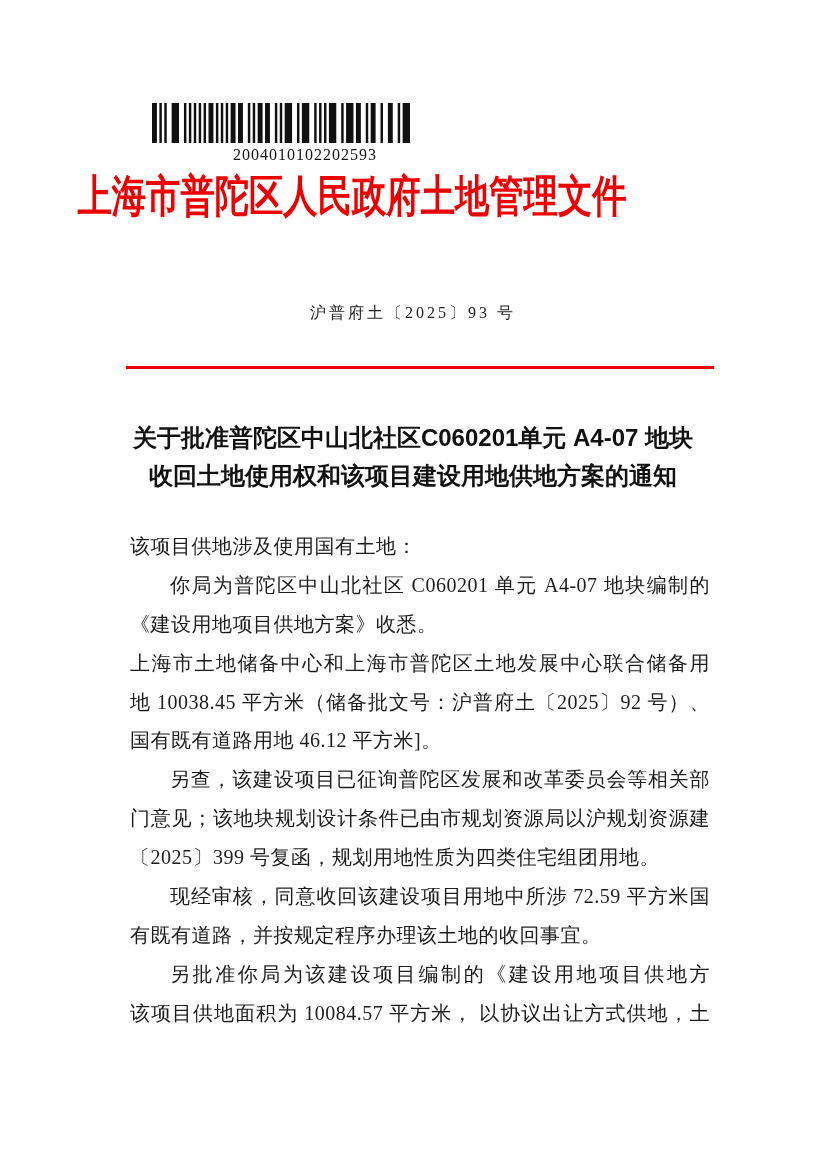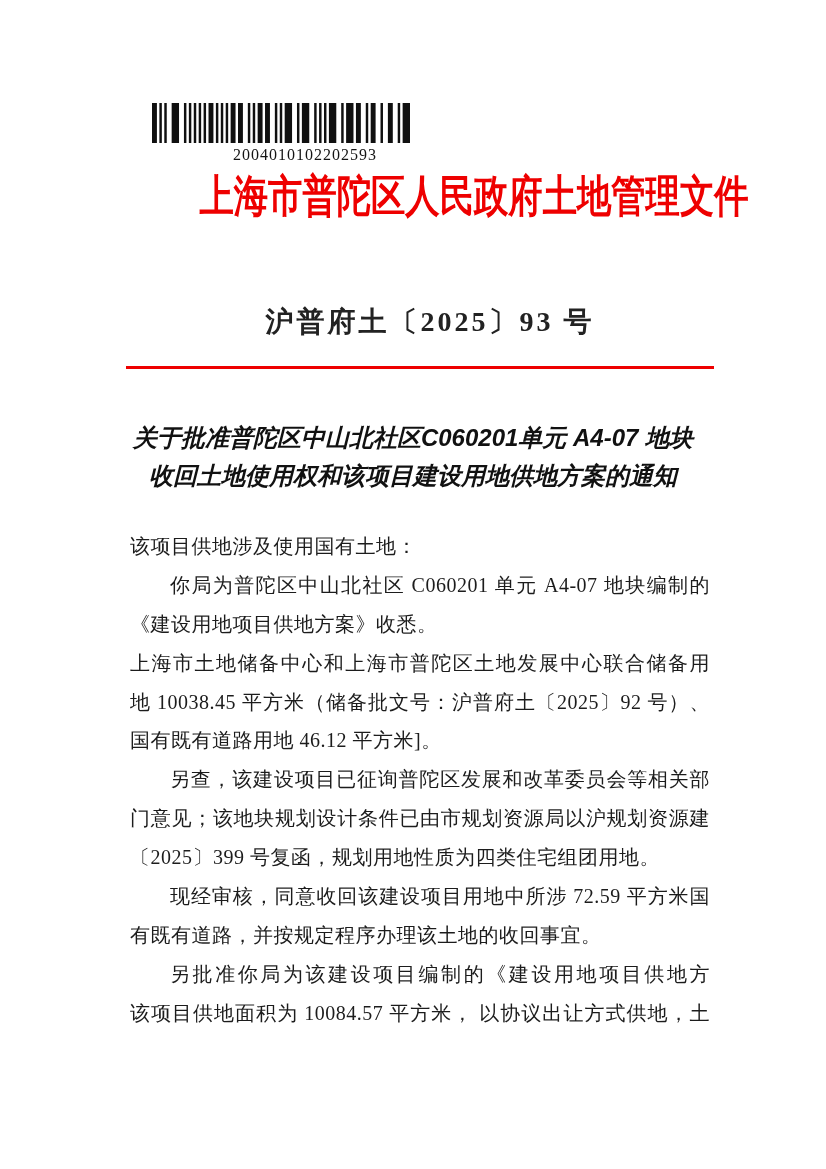--- a/index.html
+++ b/index.html
@@ -20,52 +20,50 @@
   .barcode-svg{display:block;width:258px;height:40px;}
   .barcode-number{
     margin-top:3px;
     font-size:16px;letter-spacing:1px;
     color:#141414;
     font-family:"Liberation Serif","DejaVu Serif",serif;
   }
   
   .masthead{
     position:absolute;left:0;top:172px;width:826px;
-    text-align:right;white-space:nowrap;
+    text-align:left;white-space:nowrap;
   }
   .masthead-inner{
     display:inline-block;
     transform:scaleX(0.78);
     transform-origin:50% 50%;
     font-size:44px;line-height:50px;
     font-weight:bold;
     letter-spacing:0px;
     font-family:"Liberation Serif","DejaVu Serif",serif;
   }
   
   .doc-number{
-    position:absolute;left:140px;top:303px;width:580px;
+    position:absolute;left:123px;top:303px;width:580px;
     text-align:center;
-    font-size:28px;letter-spacing:3px;
+    font-size:16px;letter-spacing:3px;
     color:#222;
-    font-weight:bold;
   }
   
   .red-rule{
     position:absolute;left:126px;top:366px;width:588px;height:3px;
   }
   
   .subject{
     position:absolute;left:118px;top:419px;width:590px;
     text-align:center;
     font-family:"Liberation Sans","DejaVu Sans",sans-serif;
     font-weight:bold;
     font-size:24px;line-height:38px;
     color:#111;
-    font-style:italic;
   }
   
   .doc-body{
     position:absolute;left:130px;top:527px;width:580px;
     font-size:20px;line-height:38.9px;
     letter-spacing:0.5px;
     color:#1c1c1c;
   }
   .bline{height:38.9px;overflow:hidden;}
   .bline.indent{text-indent:2em;}

